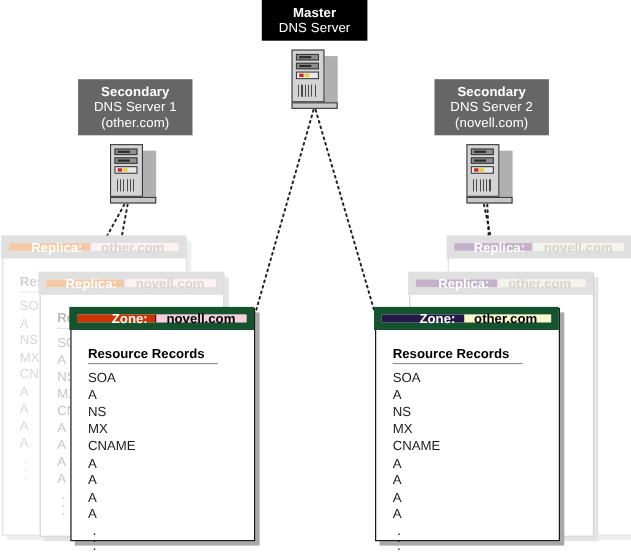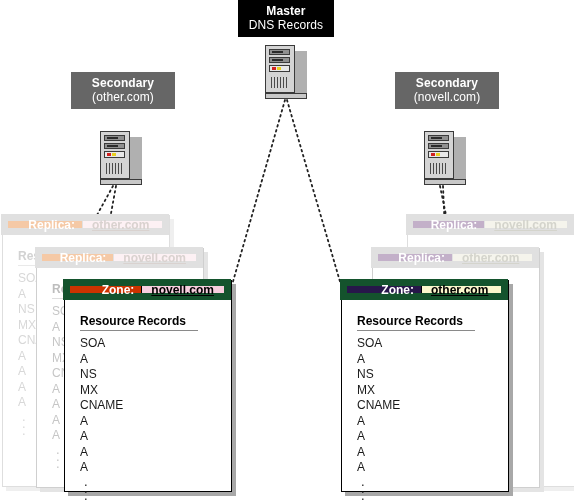--- a/index.html
+++ b/index.html
@@ -186,21 +186,20 @@
   .card .hdr .val {
     display: flex;
     align-items: center;
     padding: 0 10px 0 9px;
     font-size: 12px;
     font-weight: bold;
     color: #000000;
     border-left: 1px solid #000000;
     box-sizing: border-box;
     flex: 1;
-    text-decoration: underline;
   }
   .card .rr-title {
     position: absolute;
     left: 16px;
     top: 34px;
     font-size: 12px;
     font-weight: bold;
     color: #000000;
     padding-bottom: 2px;
     border-bottom: 1px solid #8a8a8a;
@@ -250,52 +249,54 @@
 
     <line x1="113" y1="186" x2="97" y2="215" stroke="#222222" stroke-width="1.8" stroke-linecap="round" stroke-dasharray="1.6 3.6"></line>
     <line x1="116" y1="186" x2="104" y2="252" stroke="#222222" stroke-width="1.8" stroke-linecap="round" stroke-dasharray="1.6 3.6"></line>
 
     <line x1="440" y1="186" x2="446" y2="215" stroke="#222222" stroke-width="1.8" stroke-linecap="round" stroke-dasharray="1.6 3.6"></line>
     <line x1="443" y1="186" x2="446" y2="256" stroke="#222222" stroke-width="1.8" stroke-linecap="round" stroke-dasharray="1.6 3.6"></line>
   </svg>
 
   <div class="srv-label master" style="left:238px; top:0px; width:96px;">
     <span class="l1">Master</span>
-    <span class="l2">DNS Records</span>
+    <span class="l2">DNS Server</span>
   </div>
   <div class="tower" style="left:265px; top:45px;">
     <div class="shadow"></div>
     <div class="body"></div>
     <div class="bay b1"></div>
     <div class="bay b2"></div>
     <div class="leds"></div>
     <div class="led-r"></div>
     <div class="led-y"></div>
     <div class="grille"></div>
     <div class="base"></div>
   </div>
 
   <div class="srv-label secondary" style="left:71px; top:72px; width:104px;">
     <span class="l1">Secondary</span>
+    <span class="l2">DNS Server 1</span>
     <span class="l3">(other.com)</span>
   </div>
   <div class="tower" style="left:100px; top:131px;">
     <div class="shadow"></div>
     <div class="body"></div>
     <div class="bay b1"></div>
     <div class="bay b2"></div>
     <div class="leds"></div>
     <div class="led-r"></div>
     <div class="led-y"></div>
     <div class="grille"></div>
     <div class="base"></div>
   </div>
 
   <div class="srv-label secondary" style="left:395px; top:72px; width:104px;">
     <span class="l1">Secondary</span>
+    <span class="l2">DNS Server 2</span>
     <span class="l3">(novell.com)</span>
   </div>
   <div class="tower" style="left:424px; top:131px;">
     <div class="shadow"></div>
     <div class="body"></div>
     <div class="bay b1"></div>
     <div class="bay b2"></div>
     <div class="leds"></div>
     <div class="led-r"></div>
     <div class="led-y"></div>

